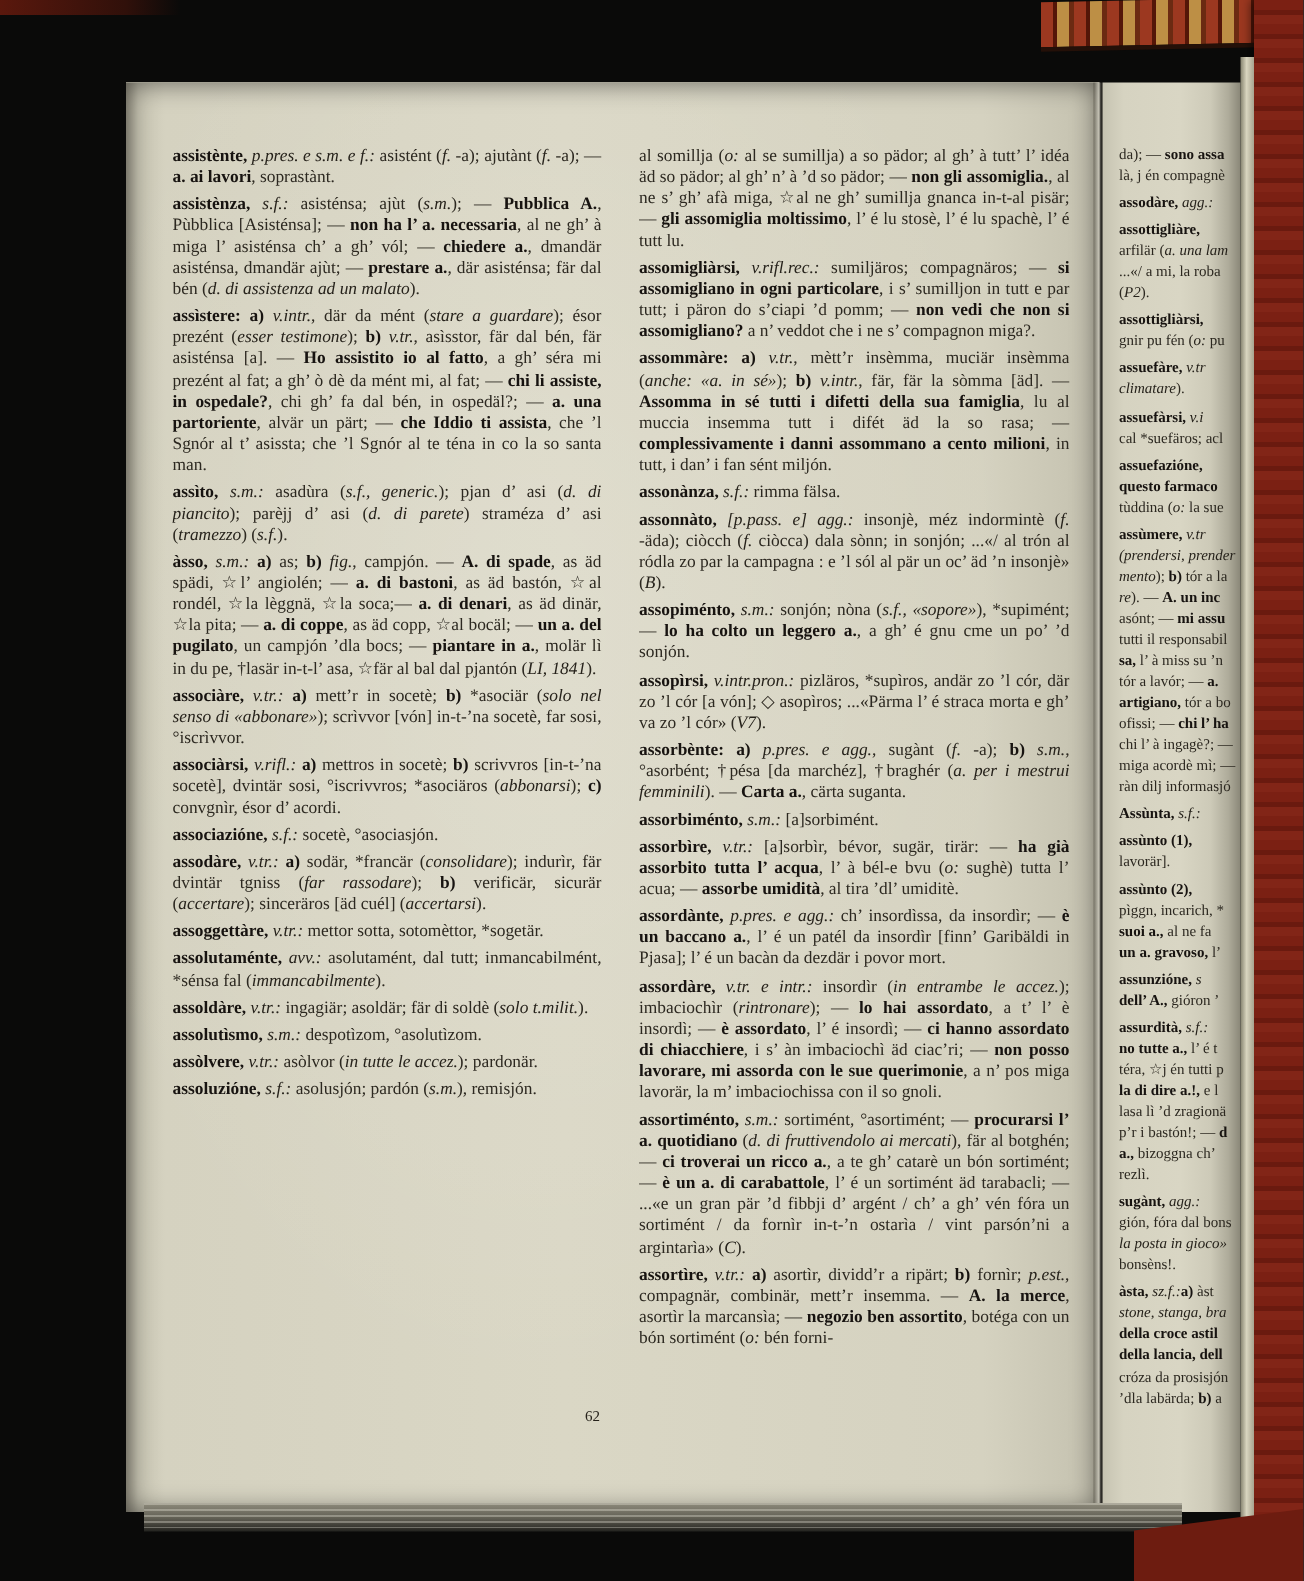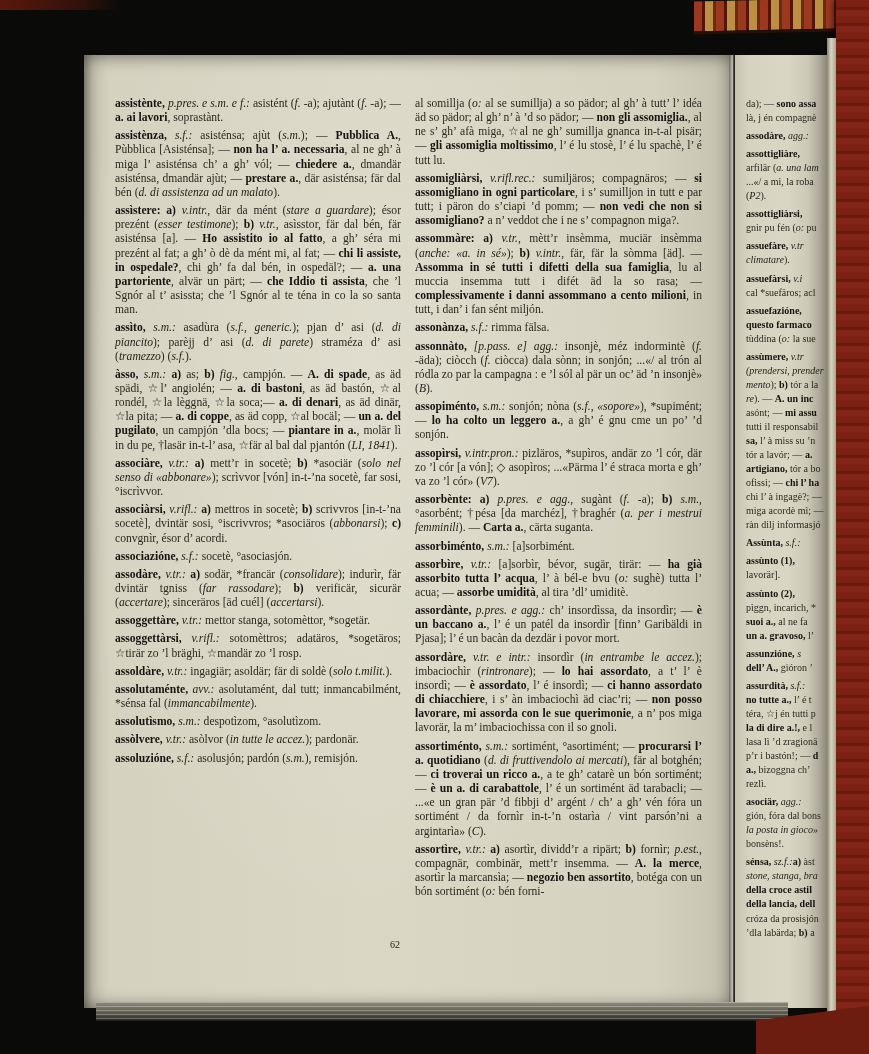--- a/index.html
+++ b/index.html
@@ -30,21 +30,21 @@
     border-bottom:3px solid #241008;}
   .bottom-stack{position:absolute;left:96px;top:1002px;width:692px;height:19px;
     background:
       repeating-linear-gradient(180deg,rgba(250,248,235,0.30) 0 1px,rgba(0,0,0,0) 1px 4px),
       linear-gradient(180deg,#8e8b7c,#5f5d52 55%,#23231f);}
   .cover-bottom{position:absolute;left:756px;top:1006px;width:113px;height:48px;background:#6d1c10;
     clip-path:polygon(0 30%,100% 0,100% 100%,0 100%);}
   
   .col{position:absolute;top:42px;height:842px;overflow:hidden;color:#2c2820;}
   .col1{left:31px;width:286px;}
-  .col2{left:331px;width:287px;}
+  .col2{left:342px;width:287px;}
   .entry{margin:0 0 4px 0;font-size:11.6px;line-height:14.15px;text-align:justify;
          text-justify:inter-word;}
   .rb{font-weight:700;color:#171310;}
   .ri{font-style:italic;color:#26221b;}
   .rn{}
   .pagenum{position:absolute;left:306px;top:884px;font-size:10px;color:#26221b;}
   
   .edge-col{position:absolute;left:11px;top:42px;width:220px;color:#2c2820;}
   .eline{font-size:10px;line-height:14.05px;white-space:nowrap;overflow:hidden;width:82px;}
   .egap{margin-top:4px;}
@@ -62,24 +62,23 @@
     <div class="col col1">
         <p class="entry"><span class="rb">assistènte, </span><span class="ri">p.pres. e s.m. e f.: </span><span class="rn">asistént (</span><span class="ri">f.</span><span class="rn"> -a); ajutànt (</span><span class="ri">f.</span><span class="rn"> -a); — </span><span class="rb">a. ai lavori</span><span class="rn">, soprastànt.</span></p>
         <p class="entry"><span class="rb">assistènza, </span><span class="ri">s.f.: </span><span class="rn">asisténsa; ajùt (</span><span class="ri">s.m.</span><span class="rn">); — </span><span class="rb">Pubblica A.</span><span class="rn">, Pùbblica [Asisténsa]; — </span><span class="rb">non ha l’ a. necessaria</span><span class="rn">, al ne gh’ à miga l’ asisténsa ch’ a gh’ vól; — </span><span class="rb">chiedere a.</span><span class="rn">, dmandär asisténsa, dmandär ajùt; — </span><span class="rb">prestare a.</span><span class="rn">, där asisténsa; fär dal bén (</span><span class="ri">d. di assistenza ad un malato</span><span class="rn">).</span></p>
         <p class="entry"><span class="rb">assìstere: a) </span><span class="ri">v.intr.</span><span class="rn">, där da mént (</span><span class="ri">stare a guardare</span><span class="rn">); ésor prezént (</span><span class="ri">esser testimone</span><span class="rn">); </span><span class="rb">b) </span><span class="ri">v.tr.</span><span class="rn">, asìsstor, fär dal bén, fär asisténsa [a]. — </span><span class="rb">Ho assistito io al fatto</span><span class="rn">, a gh’ séra mi prezént al fat; a gh’ ò dè da mént mi, al fat; — </span><span class="rb">chi li assiste, in ospedale?</span><span class="rn">, chi gh’ fa dal bén, in ospedäl?; — </span><span class="rb">a. una partoriente</span><span class="rn">, alvär un pärt; — </span><span class="rb">che Iddio ti assista</span><span class="rn">, che ’l Sgnór al t’ asissta; che ’l Sgnór al te téna in co la so santa man.</span></p>
         <p class="entry"><span class="rb">assìto, </span><span class="ri">s.m.: </span><span class="rn">asadùra (</span><span class="ri">s.f., generic.</span><span class="rn">); pjan d’ asi (</span><span class="ri">d. di piancito</span><span class="rn">); parèjj d’ asi (</span><span class="ri">d. di parete</span><span class="rn">) straméza d’ asi (</span><span class="ri">tramezzo</span><span class="rn">) (</span><span class="ri">s.f.</span><span class="rn">).</span></p>
         <p class="entry"><span class="rb">àsso, </span><span class="ri">s.m.: </span><span class="rb">a) </span><span class="rn">as; </span><span class="rb">b) </span><span class="ri">fig.</span><span class="rn">, campjón. — </span><span class="rb">A. di spade</span><span class="rn">, as äd spädi, ☆l’ angiolén; — </span><span class="rb">a. di bastoni</span><span class="rn">, as äd bastón, ☆al rondél, ☆la lèggnä, ☆la soca;— </span><span class="rb">a. di denari</span><span class="rn">, as äd dinär, ☆la pita; — </span><span class="rb">a. di coppe</span><span class="rn">, as äd copp, ☆al bocäl; — </span><span class="rb">un a. del pugilato</span><span class="rn">, un campjón ’dla bocs; — </span><span class="rb">piantare in a.</span><span class="rn">, molär lì in du pe, †lasär in-t-l’ asa, ☆fär al bal dal pjantón (</span><span class="ri">LI, 1841</span><span class="rn">).</span></p>
         <p class="entry"><span class="rb">associàre, </span><span class="ri">v.tr.: </span><span class="rb">a) </span><span class="rn">mett’r in socetè; </span><span class="rb">b) </span><span class="rn">*asociär (</span><span class="ri">solo nel senso di «abbonare»</span><span class="rn">); scrìvvor [vón] in-t-’na socetè, far sosi, °iscrìvvor.</span></p>
         <p class="entry"><span class="rb">associàrsi, </span><span class="ri">v.rifl.: </span><span class="rb">a) </span><span class="rn">mettros in socetè; </span><span class="rb">b) </span><span class="rn">scrivvros [in-t-’na socetè], dvintär sosi, °iscrivvros; *asociäros (</span><span class="ri">abbonarsi</span><span class="rn">); </span><span class="rb">c) </span><span class="rn">convgnìr, ésor d’ acordi.</span></p>
         <p class="entry"><span class="rb">associazióne, </span><span class="ri">s.f.: </span><span class="rn">socetè, °asociasjón.</span></p>
         <p class="entry"><span class="rb">assodàre, </span><span class="ri">v.tr.: </span><span class="rb">a) </span><span class="rn">sodär, *francär (</span><span class="ri">consolidare</span><span class="rn">); indurìr, fär dvintär tgniss (</span><span class="ri">far rassodare</span><span class="rn">); </span><span class="rb">b) </span><span class="rn">verificär, sicurär (</span><span class="ri">accertare</span><span class="rn">); sinceräros [äd cuél] (</span><span class="ri">accertarsi</span><span class="rn">).</span></p>
-        <p class="entry"><span class="rb">assoggettàre, </span><span class="ri">v.tr.: </span><span class="rn">mettor stanga, sotomèttor, *sogetär.</span></p>
-        <p class="entry"><span class="rb">assoggettàrsi, </span><span class="ri">v.rifl.: </span><span class="rn">sotomèttros; adatäros, *sogetäros; ☆tirär zo ’l bräghi, ☆mandär zo ’l rosp.</span></p>
+        <p class="entry"><span class="rb">assoggettàre, </span><span class="ri">v.tr.: </span><span class="rn">mettor sotta, sotomèttor, *sogetär.</span></p>
+        <p class="entry"><span class="rb">assolutaménte, </span><span class="ri">avv.: </span><span class="rn">asolutamént, dal tutt; inmancabilmént, *sénsa fal (</span><span class="ri">immancabilmente</span><span class="rn">).</span></p>
         <p class="entry"><span class="rb">assoldàre, </span><span class="ri">v.tr.: </span><span class="rn">ingagiär; asoldär; fär di soldè (</span><span class="ri">solo t.milit.</span><span class="rn">).</span></p>
-        <p class="entry"><span class="rb">assolutaménte, </span><span class="ri">avv.: </span><span class="rn">asolutamént, dal tutt; inmancabilmént, *sénsa fal (</span><span class="ri">immancabilmente</span><span class="rn">).</span></p>
         <p class="entry"><span class="rb">assolutìsmo, </span><span class="ri">s.m.: </span><span class="rn">despotìzom, °asolutìzom.</span></p>
         <p class="entry"><span class="rb">assòlvere, </span><span class="ri">v.tr.: </span><span class="rn">asòlvor (</span><span class="ri">in tutte le accez.</span><span class="rn">); pardonär.</span></p>
         <p class="entry"><span class="rb">assoluzióne, </span><span class="ri">s.f.: </span><span class="rn">asolusjón; pardón (</span><span class="ri">s.m.</span><span class="rn">), remisjón.</span></p>
       </div>
     <div class="col col2">
         <p class="entry"><span class="rn">al somillja (</span><span class="ri">o:</span><span class="rn"> al se sumillja) a so pädor; al gh’ à tutt’ l’ idéa äd so pädor; al gh’ n’ à ’d so pädor; — </span><span class="rb">non gli assomiglia.</span><span class="rn">, al ne s’ gh’ afà miga, ☆al ne gh’ sumillja gnanca in-t-al pisär; — </span><span class="rb">gli assomiglia moltissimo</span><span class="rn">, l’ é lu stosè, l’ é lu spachè, l’ é tutt lu.</span></p>
         <p class="entry"><span class="rb">assomigliàrsi, </span><span class="ri">v.rifl.rec.: </span><span class="rn">sumiljäros; compagnäros; — </span><span class="rb">si assomigliano in ogni particolare</span><span class="rn">, i s’ sumilljon in tutt e par tutt; i päron do s’ciapi ’d pomm; — </span><span class="rb">non vedi che non si assomigliano?</span><span class="rn"> a n’ veddot che i ne s’ compagnon miga?.</span></p>
         <p class="entry"><span class="rb">assommàre: a) </span><span class="ri">v.tr.</span><span class="rn">, mètt’r insèmma, muciär insèmma (</span><span class="ri">anche: «a. in sé»</span><span class="rn">); </span><span class="rb">b) </span><span class="ri">v.intr.</span><span class="rn">, fär, fär la sòmma [äd]. — </span><span class="rb">Assomma in sé tutti i difetti della sua famiglia</span><span class="rn">, lu al muccia insemma tutt i difét äd la so rasa; — </span><span class="rb">complessivamente i danni assommano a cento milioni</span><span class="rn">, in tutt, i dan’ i fan sént miljón.</span></p>
         <p class="entry"><span class="rb">assonànza, </span><span class="ri">s.f.: </span><span class="rn">rimma fälsa.</span></p>
         <p class="entry"><span class="rb">assonnàto, </span><span class="ri">[p.pass. e] agg.: </span><span class="rn">insonjè, méz indormintè (</span><span class="ri">f.</span><span class="rn"> -äda); ciòcch (</span><span class="ri">f.</span><span class="rn"> ciòcca) dala sònn; in sonjón; ...«/ al trón al ródla zo par la campagna : e ’l sól al pär un oc’ äd ’n insonjè» (</span><span class="ri">B</span><span class="rn">).</span></p>
@@ -139,25 +138,25 @@
         <div class="eline egap"><span class="rb">assunzióne, </span><span class="ri">s</span></div>
         <div class="eline"><span class="rb">dell’ A.,</span><span class="rn"> gióron ’</span></div>
         <div class="eline egap"><span class="rb">assurdità, </span><span class="ri">s.f.:</span></div>
         <div class="eline"><span class="rb">no tutte a.,</span><span class="rn"> l’ é t</span></div>
         <div class="eline"><span class="rn">téra, ☆j én tutti p</span></div>
         <div class="eline"><span class="rb">la di dire a.!,</span><span class="rn"> e l</span></div>
         <div class="eline"><span class="rn">lasa lì ’d zragionä</span></div>
         <div class="eline"><span class="rn">p’r i bastón!; — </span><span class="rb">d</span></div>
         <div class="eline"><span class="rb">a.,</span><span class="rn"> bizoggna ch’</span></div>
         <div class="eline"><span class="rn">rezlì.</span></div>
-        <div class="eline egap"><span class="rb">asociär, </span><span class="ri">agg.:</span></div>
+        <div class="eline egap"><span class="rb">sugànt, </span><span class="ri">agg.:</span></div>
         <div class="eline"><span class="rn">gión, fóra dal bons</span></div>
         <div class="eline"><span class="ri">la posta in gioco»</span></div>
         <div class="eline"><span class="rn">bonsèns!.</span></div>
-        <div class="eline egap"><span class="rb">sénsa, </span><span class="ri">sz.f.:</span><span class="rb">a)</span><span class="rn"> àst</span></div>
+        <div class="eline egap"><span class="rb">àsta, </span><span class="ri">sz.f.:</span><span class="rb">a)</span><span class="rn"> àst</span></div>
         <div class="eline"><span class="ri">stone, stanga, bra</span></div>
         <div class="eline"><span class="rb">della croce astil</span></div>
         <div class="eline"><span class="rb">della lancia, dell</span></div>
         <div class="eline"><span class="rn">cróza da prosisjón</span></div>
         <div class="eline"><span class="rn">’dla labärda; </span><span class="rb">b)</span><span class="rn"> a</span></div>
       </div>
   </div>
 
   <div class="bottom-stack"></div>
   <div class="cover-bottom"></div>

